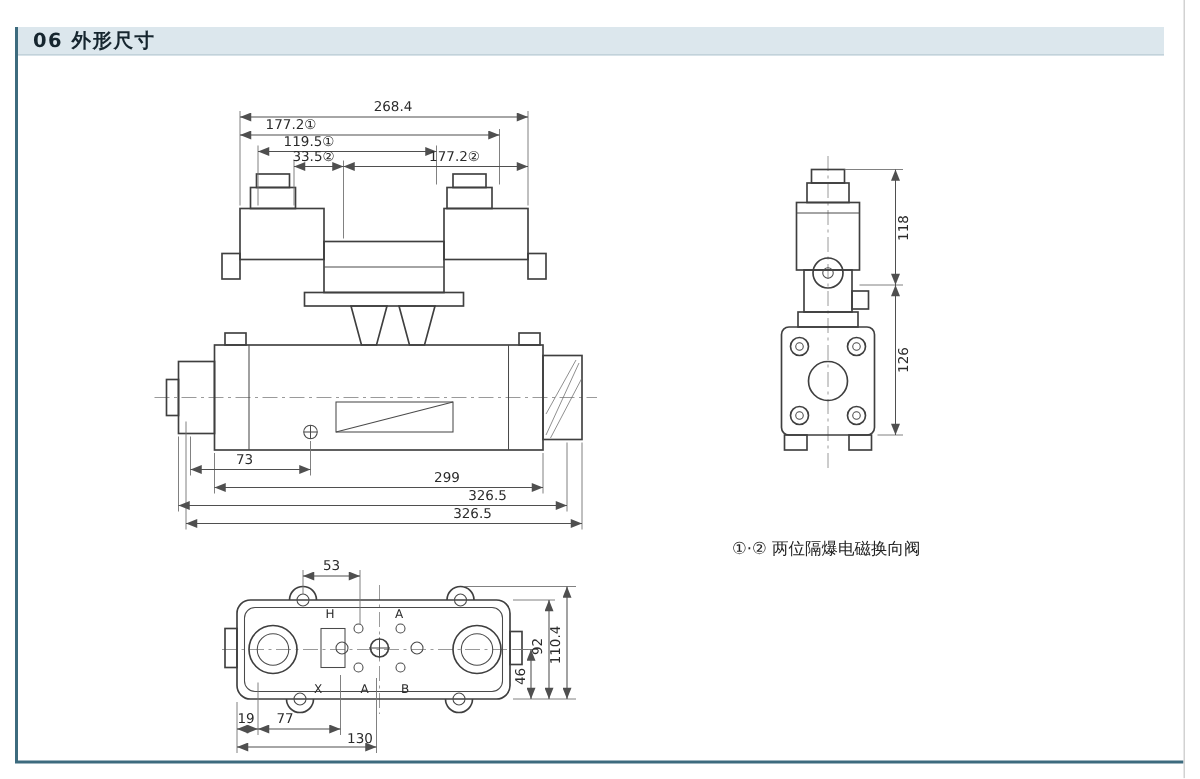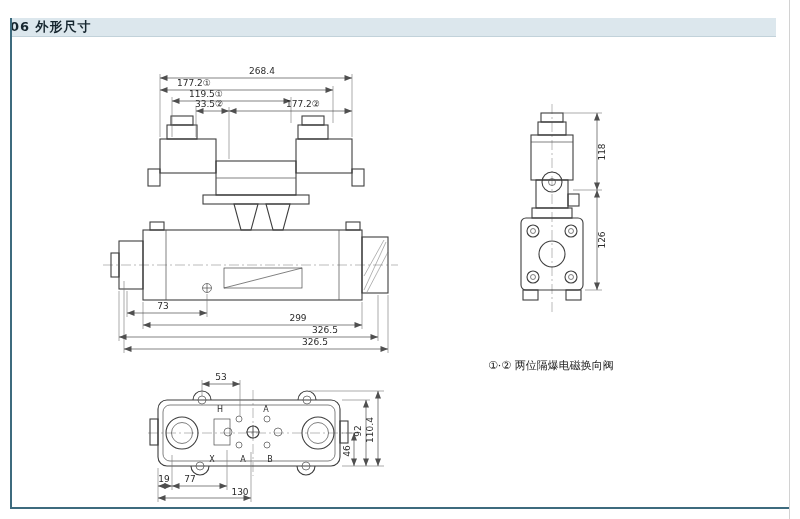--- a/index.html
+++ b/index.html
@@ -3,21 +3,21 @@
 <meta charset="utf-8">
 <style>
   html,body{margin:0;padding:0;background:#fff;}
   .page{
     position:relative;width:800px;height:519px;background:#ffffff;overflow:hidden;
     font-family:"DejaVu Sans","Liberation Sans",sans-serif;
   }
   .header-bar{
     position:absolute;left:10px;top:18px;width:766px;height:19px;
     background:#dce7ed;display:flex;align-items:center;box-sizing:border-box;
-    border-bottom:1px solid #c2d2da;
+    padding-left:12px;border-bottom:1px solid #c2d2da;
   }
   .header-bar .title{
     font-size:13px;font-weight:bold;color:#16262f;letter-spacing:1px;
   }
   .rule-left{position:absolute;left:10px;top:18px;width:2px;height:490px;background:#3d6b7e;}
   .rule-bottom{position:absolute;left:10px;top:507px;width:779px;height:2px;background:#3d6b7e;}
   .page-edge{position:absolute;left:789px;top:0;width:1px;height:519px;background:#d2d2d2;}
   svg.drawing{position:absolute;left:0;top:0;}
   svg .o{fill:none;stroke:#3f3f3f;stroke-width:1.1;}
   svg .t{fill:none;stroke:#4a4a4a;stroke-width:0.7;}

